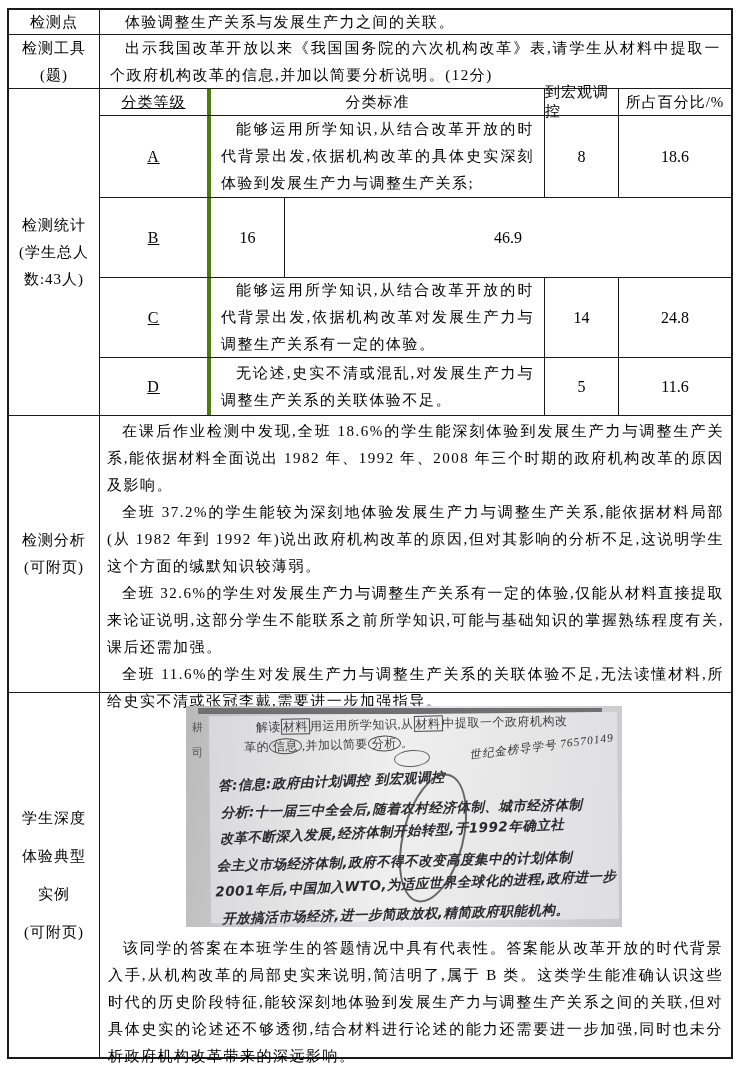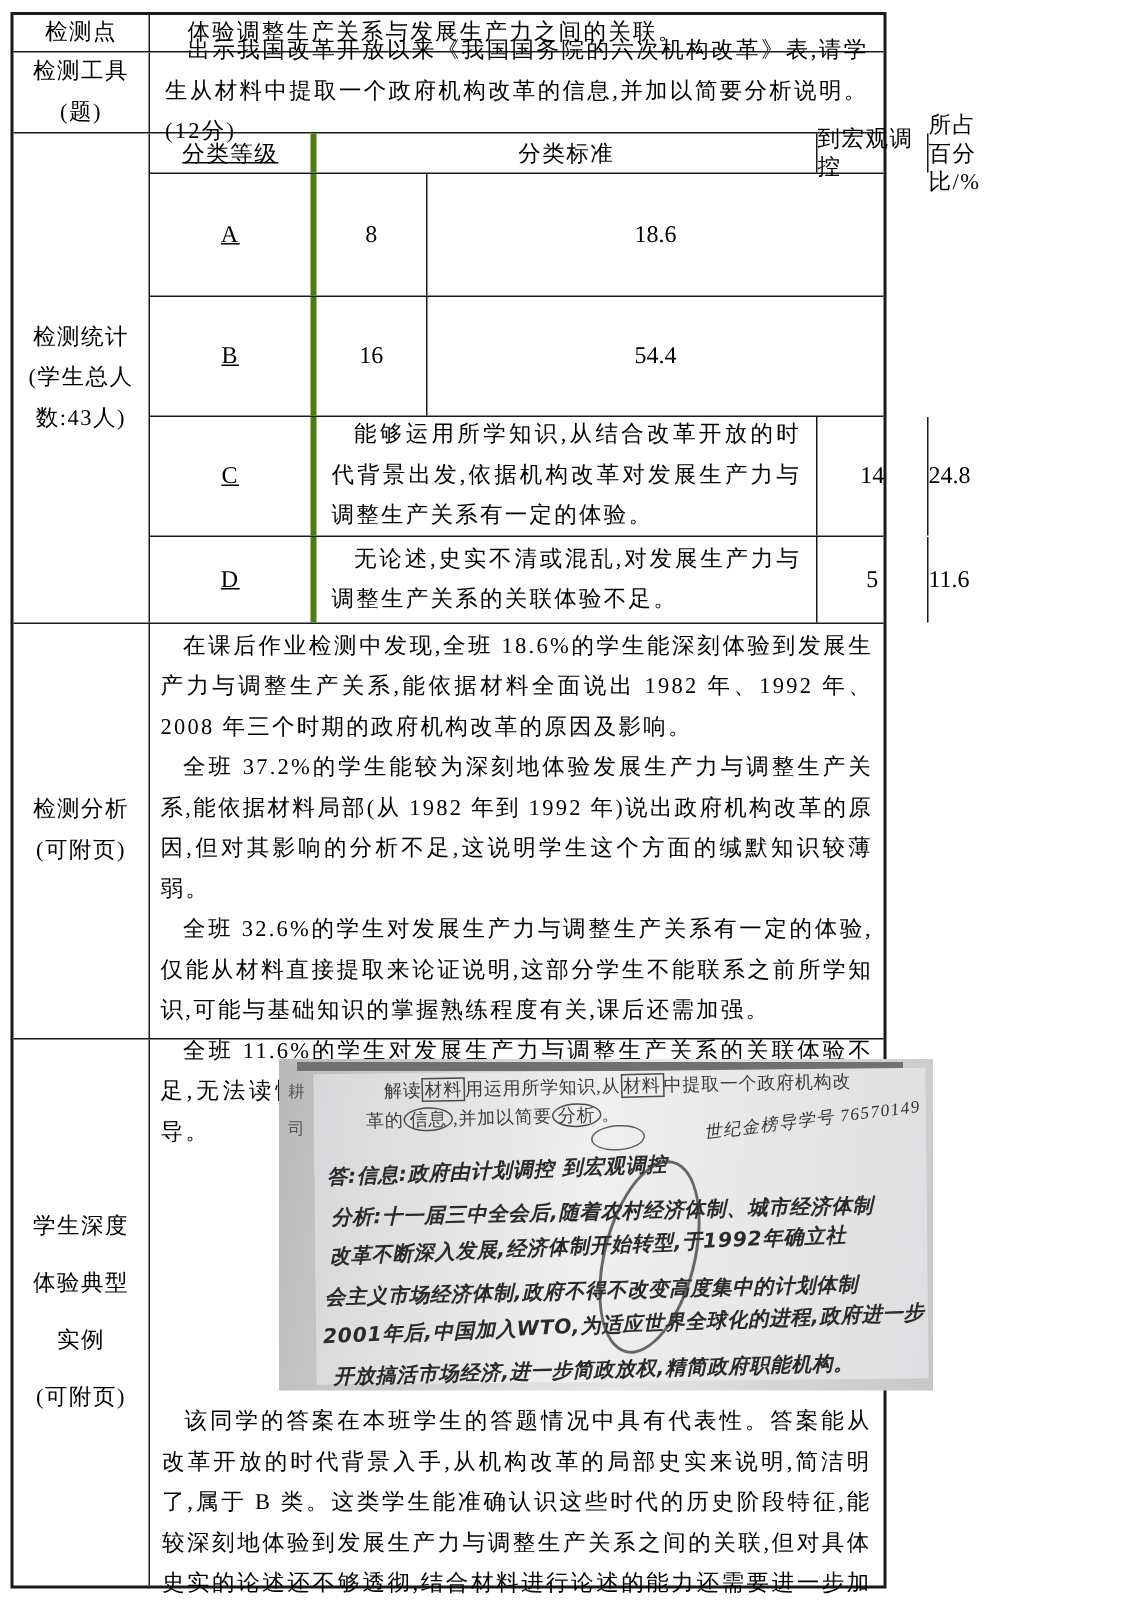--- a/index.html
+++ b/index.html
@@ -2,21 +2,21 @@
 <html><head>
 <meta charset="utf-8">
 <style>
   html,body{margin:0;padding:0;}
   body{
     width:748px;height:1068px;background:#ffffff;position:relative;
     font-family:"Liberation Serif","DejaVu Serif",serif;color:#000;
     -webkit-font-smoothing:antialiased;
   }
   .doc-table{
-    position:absolute;left:7px;top:8px;width:584px;height:1051px;
+    position:absolute;left:7px;top:8px;width:726px;height:1051px;
     border:2px solid #1a1a1a;box-sizing:border-box;
     display:flex;flex-direction:column;background:#fff;
   }
   .t-row{display:flex;border-bottom:1px solid #1a1a1a;box-sizing:border-box;min-height:0;}
   .t-row:last-child{border-bottom:none;}
   .label-cell{
     flex:0 0 91px;border-right:1px solid #1a1a1a;box-sizing:border-box;
     display:flex;flex-direction:column;align-items:center;justify-content:center;
     text-align:center;font-size:15px;line-height:27px;letter-spacing:1px;
   }
@@ -125,28 +125,31 @@
         <div class="s-grade" style="font-size:15px;">分类等级</div>
         <div class="s-criteria">
           <span style="text-align:center;font-family:Liberation Serif, serif;">分类标准</span>
         </div>
         <div class="s-count" style="font-size:15px;">到宏观调控</div>
         <div class="s-percent" style="font-size:15px;">所占百分比/%</div>
       </div>
 
       <div class="s-row" style="flex:0 0 82px;">
         <div class="s-grade">A</div>
+        <div class="s-criteria">
+          <p class="para">能够运用所学知识,从结合改革开放的时代背景出发,依据机构改革的具体史实深刻体验到发展生产力与调整生产关系;</p>
+        </div>
         <div class="s-count">8</div>
         <div class="s-percent">18.6</div>
       </div>
 
       <div class="s-row" style="flex:0 0 80px;">
         <div class="s-grade">B</div>
         <div class="s-count">16</div>
-        <div class="s-percent">54.4</div>
+        <div class="s-percent">46.9</div>
       </div>
 
       <div class="s-row" style="flex:0 0 80px;">
         <div class="s-grade">C</div>
         <div class="s-criteria">
           <p class="para">能够运用所学知识,从结合改革开放的时代背景出发,依据机构改革对发展生产力与调整生产关系有一定的体验。</p>
         </div>
         <div class="s-count">14</div>
         <div class="s-percent">24.8</div>
       </div>

